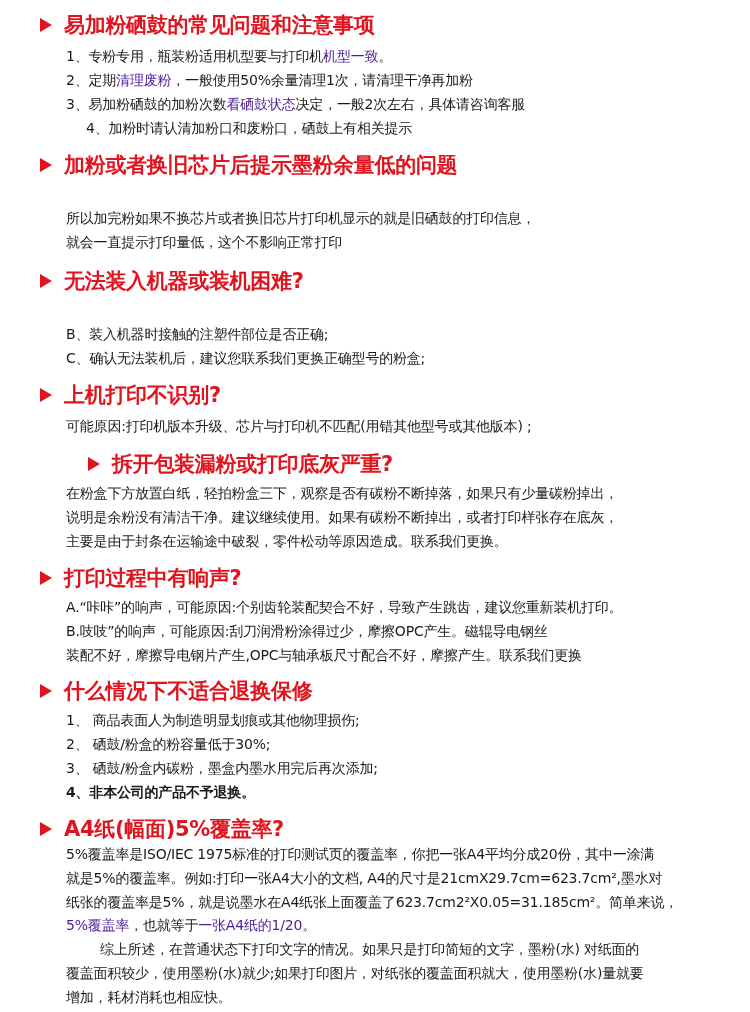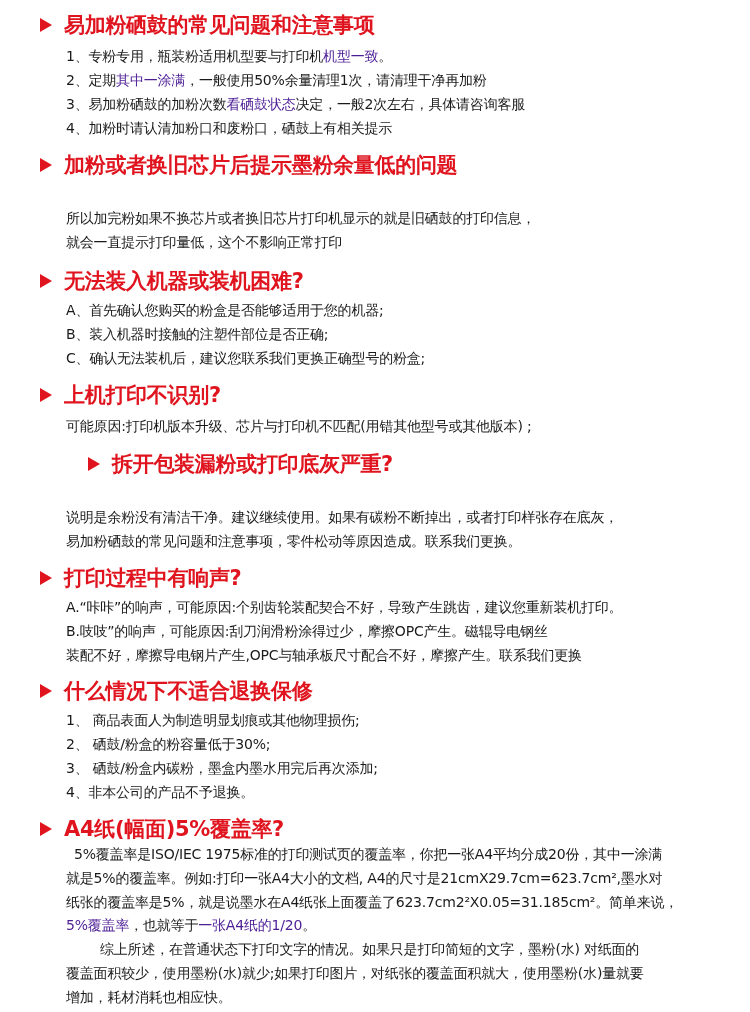--- a/index.html
+++ b/index.html
@@ -35,93 +35,93 @@
 
 <div class="section" style="top:10px;">
   <div class="heading">
     <span class="tri"></span>
     <span class="htext">易加粉硒鼓的常见问题和注意事项</span>
   </div>
   <div class="line" style="top:36px;">
     <span>1、专粉专用，瓶装粉适用机型要与打印机</span><span class="red">机型一致</span><span>。</span>
   </div>
   <div class="line" style="top:60px;">
-    <span>2、定期</span><span class="red">其中一涂满</span><span>，一般使用50%余量清理1次，请清理干净再加粉</span>
+    <span>2、定期</span><span class="red">清理废粉</span><span>，一般使用50%余量清理1次，请清理干净再加粉</span>
   </div>
   <div class="line" style="top:84px;">
     <span>3、易加粉硒鼓的加粉次数</span><span class="red">看硒鼓状态</span><span>决定，一般2次左右，具体请咨询客服</span>
   </div>
-  <div class="line" style="top:108px;">
+  <div class="line" style="top:108px;margin-left:20px;">
     <span>4、加粉时请认清加粉口和废粉口，硒鼓上有相关提示</span>
   </div>
 </div>
 
 <div class="section" style="top:150px;">
   <div class="heading">
     <span class="tri"></span>
     <span class="htext">加粉或者换旧芯片后提示墨粉余量低的问题</span>
   </div>
   <div class="line" style="top:58px;"><span>所以加完粉如果不换芯片或者换旧芯片打印机显示的就是旧硒鼓的打印信息，</span></div>
   <div class="line" style="top:82px;"><span>就会一直提示打印量低，这个不影响正常打印</span></div>
 </div>
 
 <div class="section" style="top:266px;">
   <div class="heading">
     <span class="tri"></span>
     <span class="htext">无法装入机器或装机困难?</span>
   </div>
-  <div class="line" style="top:34px;"><span>A、首先确认您购买的粉盒是否能够适用于您的机器;</span></div>
   <div class="line" style="top:58px;"><span>B、装入机器时接触的注塑件部位是否正确;</span></div>
   <div class="line" style="top:82px;"><span>C、确认无法装机后，建议您联系我们更换正确型号的粉盒;</span></div>
 </div>
 
 <div class="section" style="top:380px;">
   <div class="heading">
     <span class="tri"></span>
     <span class="htext">上机打印不识别?</span>
   </div>
   <div class="line" style="top:36px;"><span>可能原因:打印机版本升级、芯片与打印机不匹配(用错其他型号或其他版本) ;</span></div>
 </div>
 
 <div class="section" style="top:449px;padding-left:48px;">
   <div class="heading">
     <span class="tri"></span>
     <span class="htext">拆开包装漏粉或打印底灰严重?</span>
   </div>
+  <div class="line" style="top:34px;"><span>在粉盒下方放置白纸，轻拍粉盒三下，观察是否有碳粉不断掉落，如果只有少量碳粉掉出，</span></div>
   <div class="line" style="top:58px;"><span>说明是余粉没有清洁干净。建议继续使用。如果有碳粉不断掉出，或者打印样张存在底灰，</span></div>
-  <div class="line" style="top:82px;"><span>易加粉硒鼓的常见问题和注意事项，零件松动等原因造成。联系我们更换。</span></div>
+  <div class="line" style="top:82px;"><span>主要是由于封条在运输途中破裂，零件松动等原因造成。联系我们更换。</span></div>
 </div>
 
 <div class="section" style="top:563px;">
   <div class="heading">
     <span class="tri"></span>
     <span class="htext">打印过程中有响声?</span>
   </div>
   <div class="line" style="top:34px;"><span>A.“咔咔”的响声，可能原因:个别齿轮装配契合不好，导致产生跳齿，建议您重新装机打印。</span></div>
   <div class="line" style="top:58px;"><span>B.吱吱”的响声，可能原因:刮刀润滑粉涂得过少，摩擦OPC产生。磁辊导电钢丝</span></div>
   <div class="line" style="top:82px;"><span>装配不好，摩擦导电钢片产生,OPC与轴承板尺寸配合不好，摩擦产生。联系我们更换</span></div>
 </div>
 
 <div class="section" style="top:676px;">
   <div class="heading">
     <span class="tri"></span>
     <span class="htext">什么情况下不适合退换保修</span>
   </div>
   <div class="line" style="top:34px;"><span>1、 商品表面人为制造明显划痕或其他物理损伤;</span></div>
   <div class="line" style="top:58px;"><span>2、 硒鼓/粉盒的粉容量低于30%;</span></div>
   <div class="line" style="top:82px;"><span>3、 硒鼓/粉盒内碳粉，墨盒内墨水用完后再次添加;</span></div>
-  <div class="line" style="top:106px;"><span>4、非本公司的产品不予退换。</span></div>
+  <div class="line" style="top:106px;font-weight:bold;"><span>4、非本公司的产品不予退换。</span></div>
 </div>
 
 <div class="section" style="top:814px;">
   <div class="heading">
     <span class="tri"></span>
     <span class="htext">A4纸(幅面)5%覆盖率?</span>
   </div>
-  <div class="line" style="top:30px;margin-left:8px;"><span>5%覆盖率是ISO/IEC 1975标准的打印测试页的覆盖率，你把一张A4平均分成20份，其中一涂满</span></div>
+  <div class="line" style="top:30px;"><span>5%覆盖率是ISO/IEC 1975标准的打印测试页的覆盖率，你把一张A4平均分成20份，其中一涂满</span></div>
   <div class="line" style="top:54px;"><span>就是5%的覆盖率。例如:打印一张A4大小的文档, A4的尺寸是21cmX29.7cm=623.7cm²,墨水对</span></div>
   <div class="line" style="top:78px;"><span>纸张的覆盖率是5%，就是说墨水在A4纸张上面覆盖了623.7cm2²X0.05=31.185cm²。简单来说，</span></div>
   <div class="line" style="top:101px;">
     <span class="red">5%覆盖率</span><span>，也就等于</span><span class="red">一张A4纸的1/20</span><span>。</span>
   </div>
   <div class="line indent" style="top:125px;"><span>综上所述，在普通状态下打印文字的情况。如果只是打印简短的文字，墨粉(水) 对纸面的</span></div>
   <div class="line" style="top:149px;"><span>覆盖面积较少，使用墨粉(水)就少;如果打印图片，对纸张的覆盖面积就大，使用墨粉(水)量就要</span></div>
   <div class="line" style="top:173px;"><span>增加，耗材消耗也相应快。</span></div>
 </div>
 

